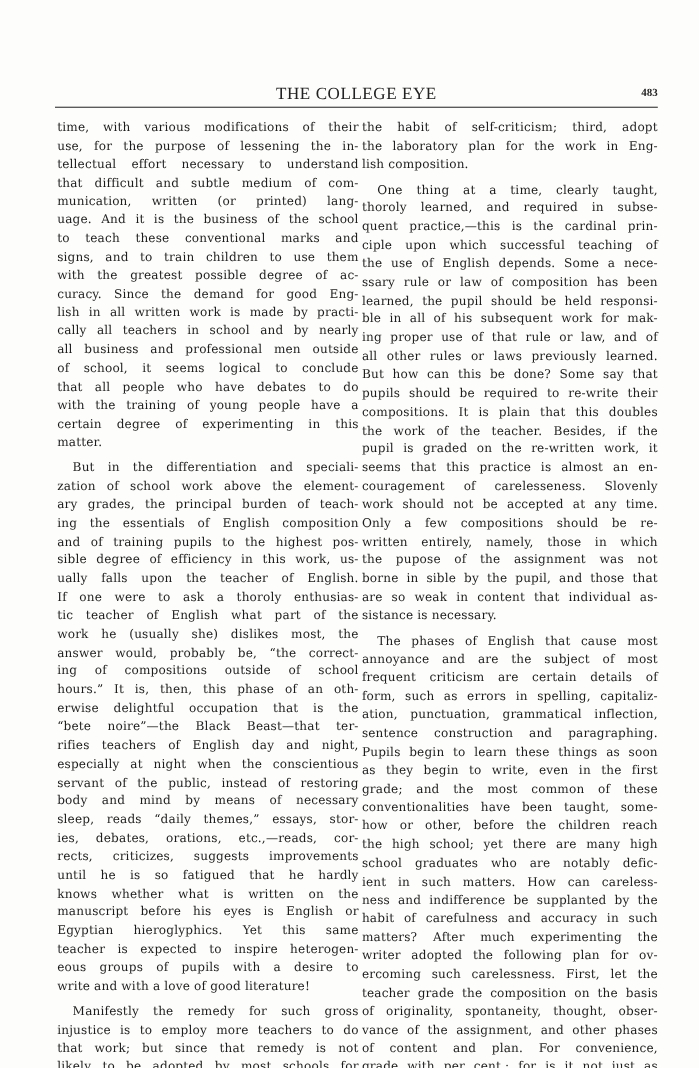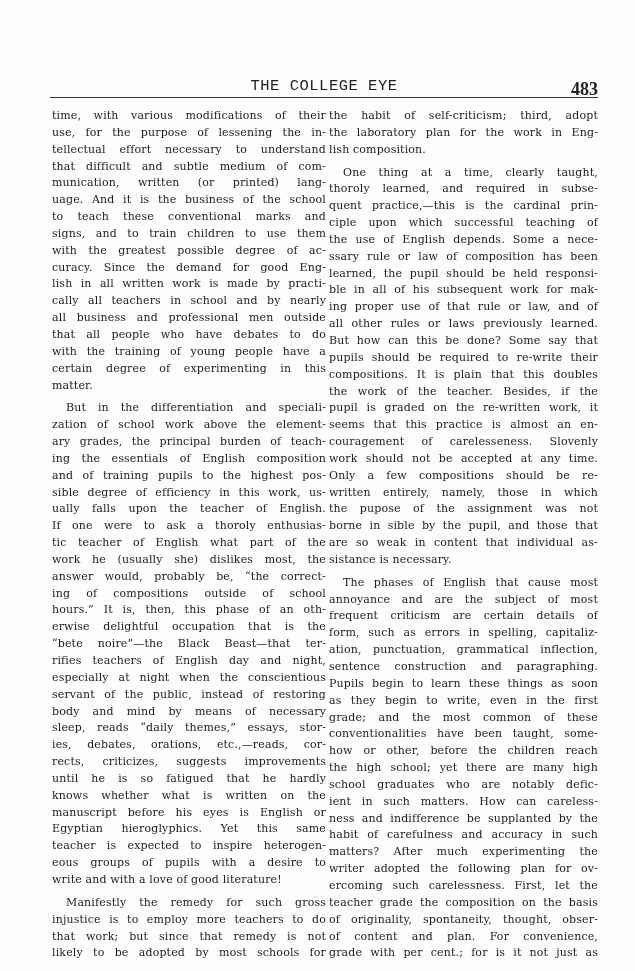--- a/index.html
+++ b/index.html
@@ -6,25 +6,25 @@
   body {
     width: 635px; height: 971px; background: #fdfdfb; position: relative; overflow: hidden;
     font-family: "DejaVu Serif", "Liberation Serif", serif; color: #1c1c1c;
   }
   .header {
     position: absolute; left: 50px; top: 75px; width: 548px; height: 22px;
     border-bottom: 1.5px solid #333;
   }
   .running-title {
     position: absolute; left: 0; right: 0; top: 2px; text-align: center;
-    font-family: Liberation Mono, monospace; font-size: 15.5px; letter-spacing: 0.5px; color: #222;
+    font-family: Liberation Serif, serif; font-size: 15.5px; letter-spacing: 0.5px; color: #222;
   }
   .page-number {
     position: absolute; right: 0; top: 4px;
-    font-family: "Liberation Serif", "DejaVu Serif", serif; font-size: 18px; font-weight: bold; color: #222;
+    font-family: "Liberation Serif", "DejaVu Serif", serif; font-size: 10px; font-weight: bold; color: #222;
   }
   .column {
     position: absolute; top: 108px;
     font-size: 11px; line-height: 16.85px; letter-spacing: 0.15px;
   }
   .col-left { left: 52px; width: 274px; }
   .col-right { left: 329px; width: 269px; }
   .line {
     display: block; white-space: nowrap; text-align: justify; text-align-last: justify; height: 16.85px;
   }
@@ -48,20 +48,21 @@
       <span class="line">that difficult and subtle medium of com-</span>
       <span class="line">munication, written (or printed) lang-</span>
       <span class="line">uage. And it is the business of the school</span>
       <span class="line">to teach these conventional marks and</span>
       <span class="line">signs, and to train children to use them</span>
       <span class="line">with the greatest possible degree of ac-</span>
       <span class="line">curacy. Since the demand for good Eng-</span>
       <span class="line">lish in all written work is made by practi-</span>
       <span class="line">cally all teachers in school and by nearly</span>
       <span class="line">all business and professional men outside</span>
+      <span class="line">of school, it seems logical to conclude</span>
       <span class="line">that all people who have debates to do</span>
       <span class="line">with the training of young people have a</span>
       <span class="line">certain degree of experimenting in this</span>
       <span class="line last">matter.</span>
     </div>
     <div class="para-gap"></div>
     <div class="paragraph">
       <span class="line indent">But in the differentiation and speciali-</span>
       <span class="line">zation of school work above the element-</span>
       <span class="line">ary grades, the principal burden of teach-</span>
@@ -149,16 +150,17 @@
       <span class="line">the high school; yet there are many high</span>
       <span class="line">school graduates who are notably defic-</span>
       <span class="line">ient in such matters. How can careless-</span>
       <span class="line">ness and indifference be supplanted by the</span>
       <span class="line">habit of carefulness and accuracy in such</span>
       <span class="line">matters? After much experimenting the</span>
       <span class="line">writer adopted the following plan for ov-</span>
       <span class="line">ercoming such carelessness. First, let the</span>
       <span class="line">teacher grade the composition on the basis</span>
       <span class="line">of originality, spontaneity, thought, obser-</span>
+      <span class="line">vance of the assignment, and other phases</span>
       <span class="line">of content and plan. For convenience,</span>
       <span class="line">grade with per cent.; for is it not just as</span>
     </div>
   </div>
 
 </body></html>

